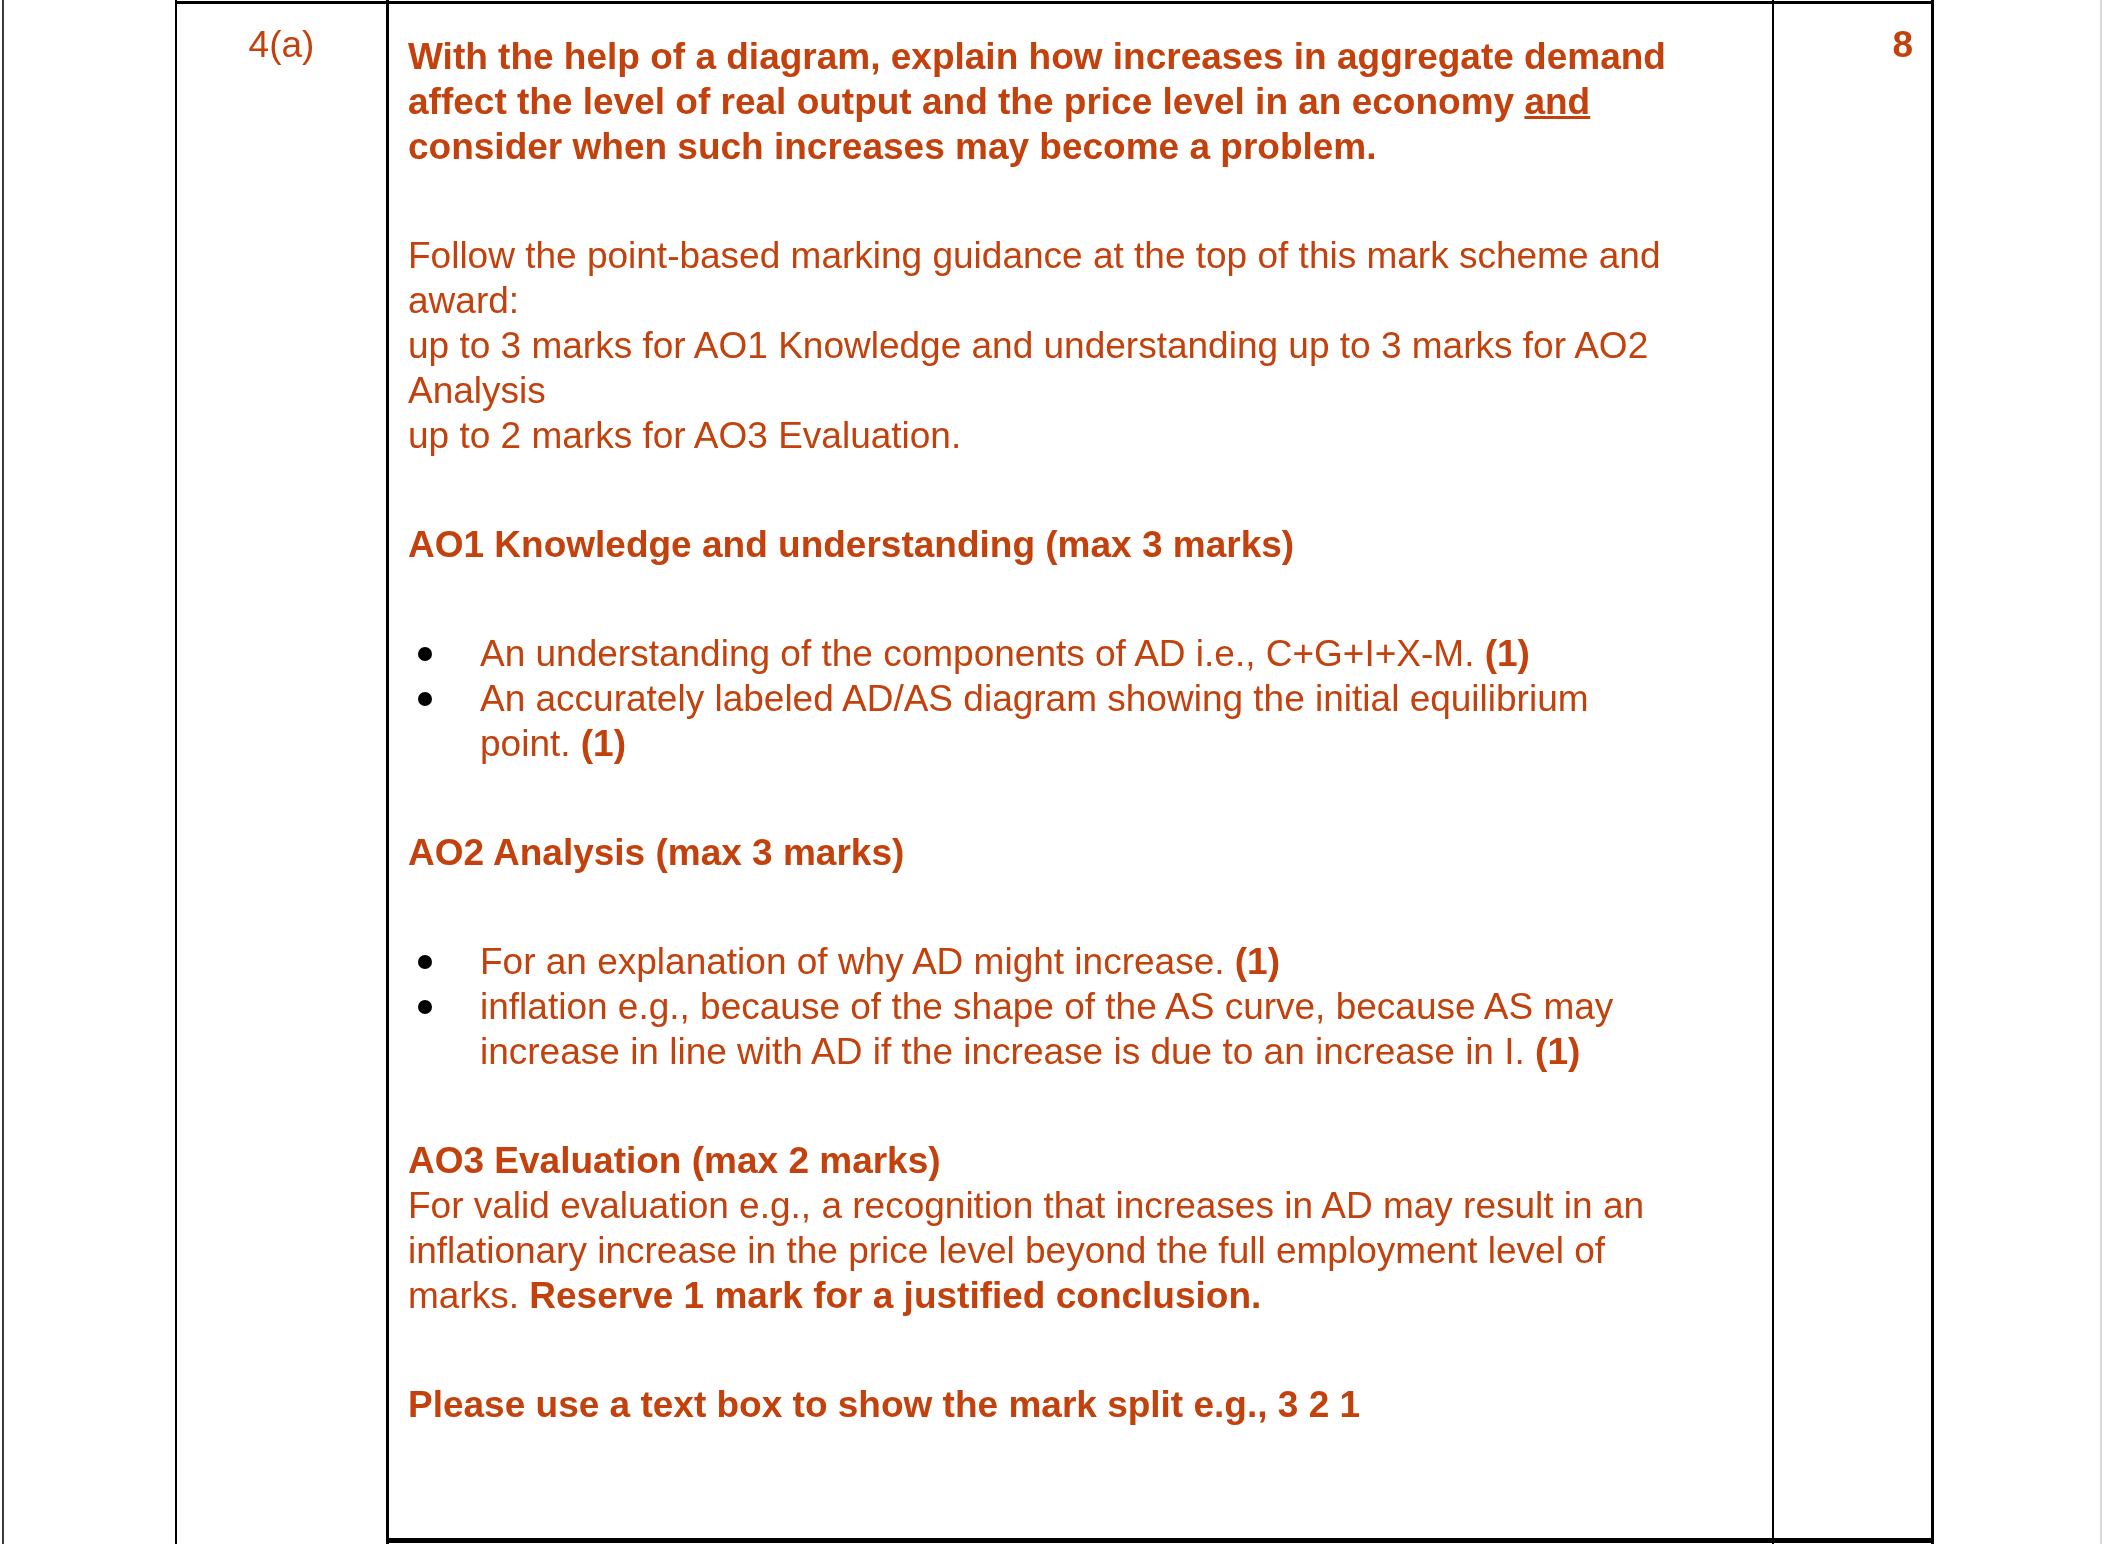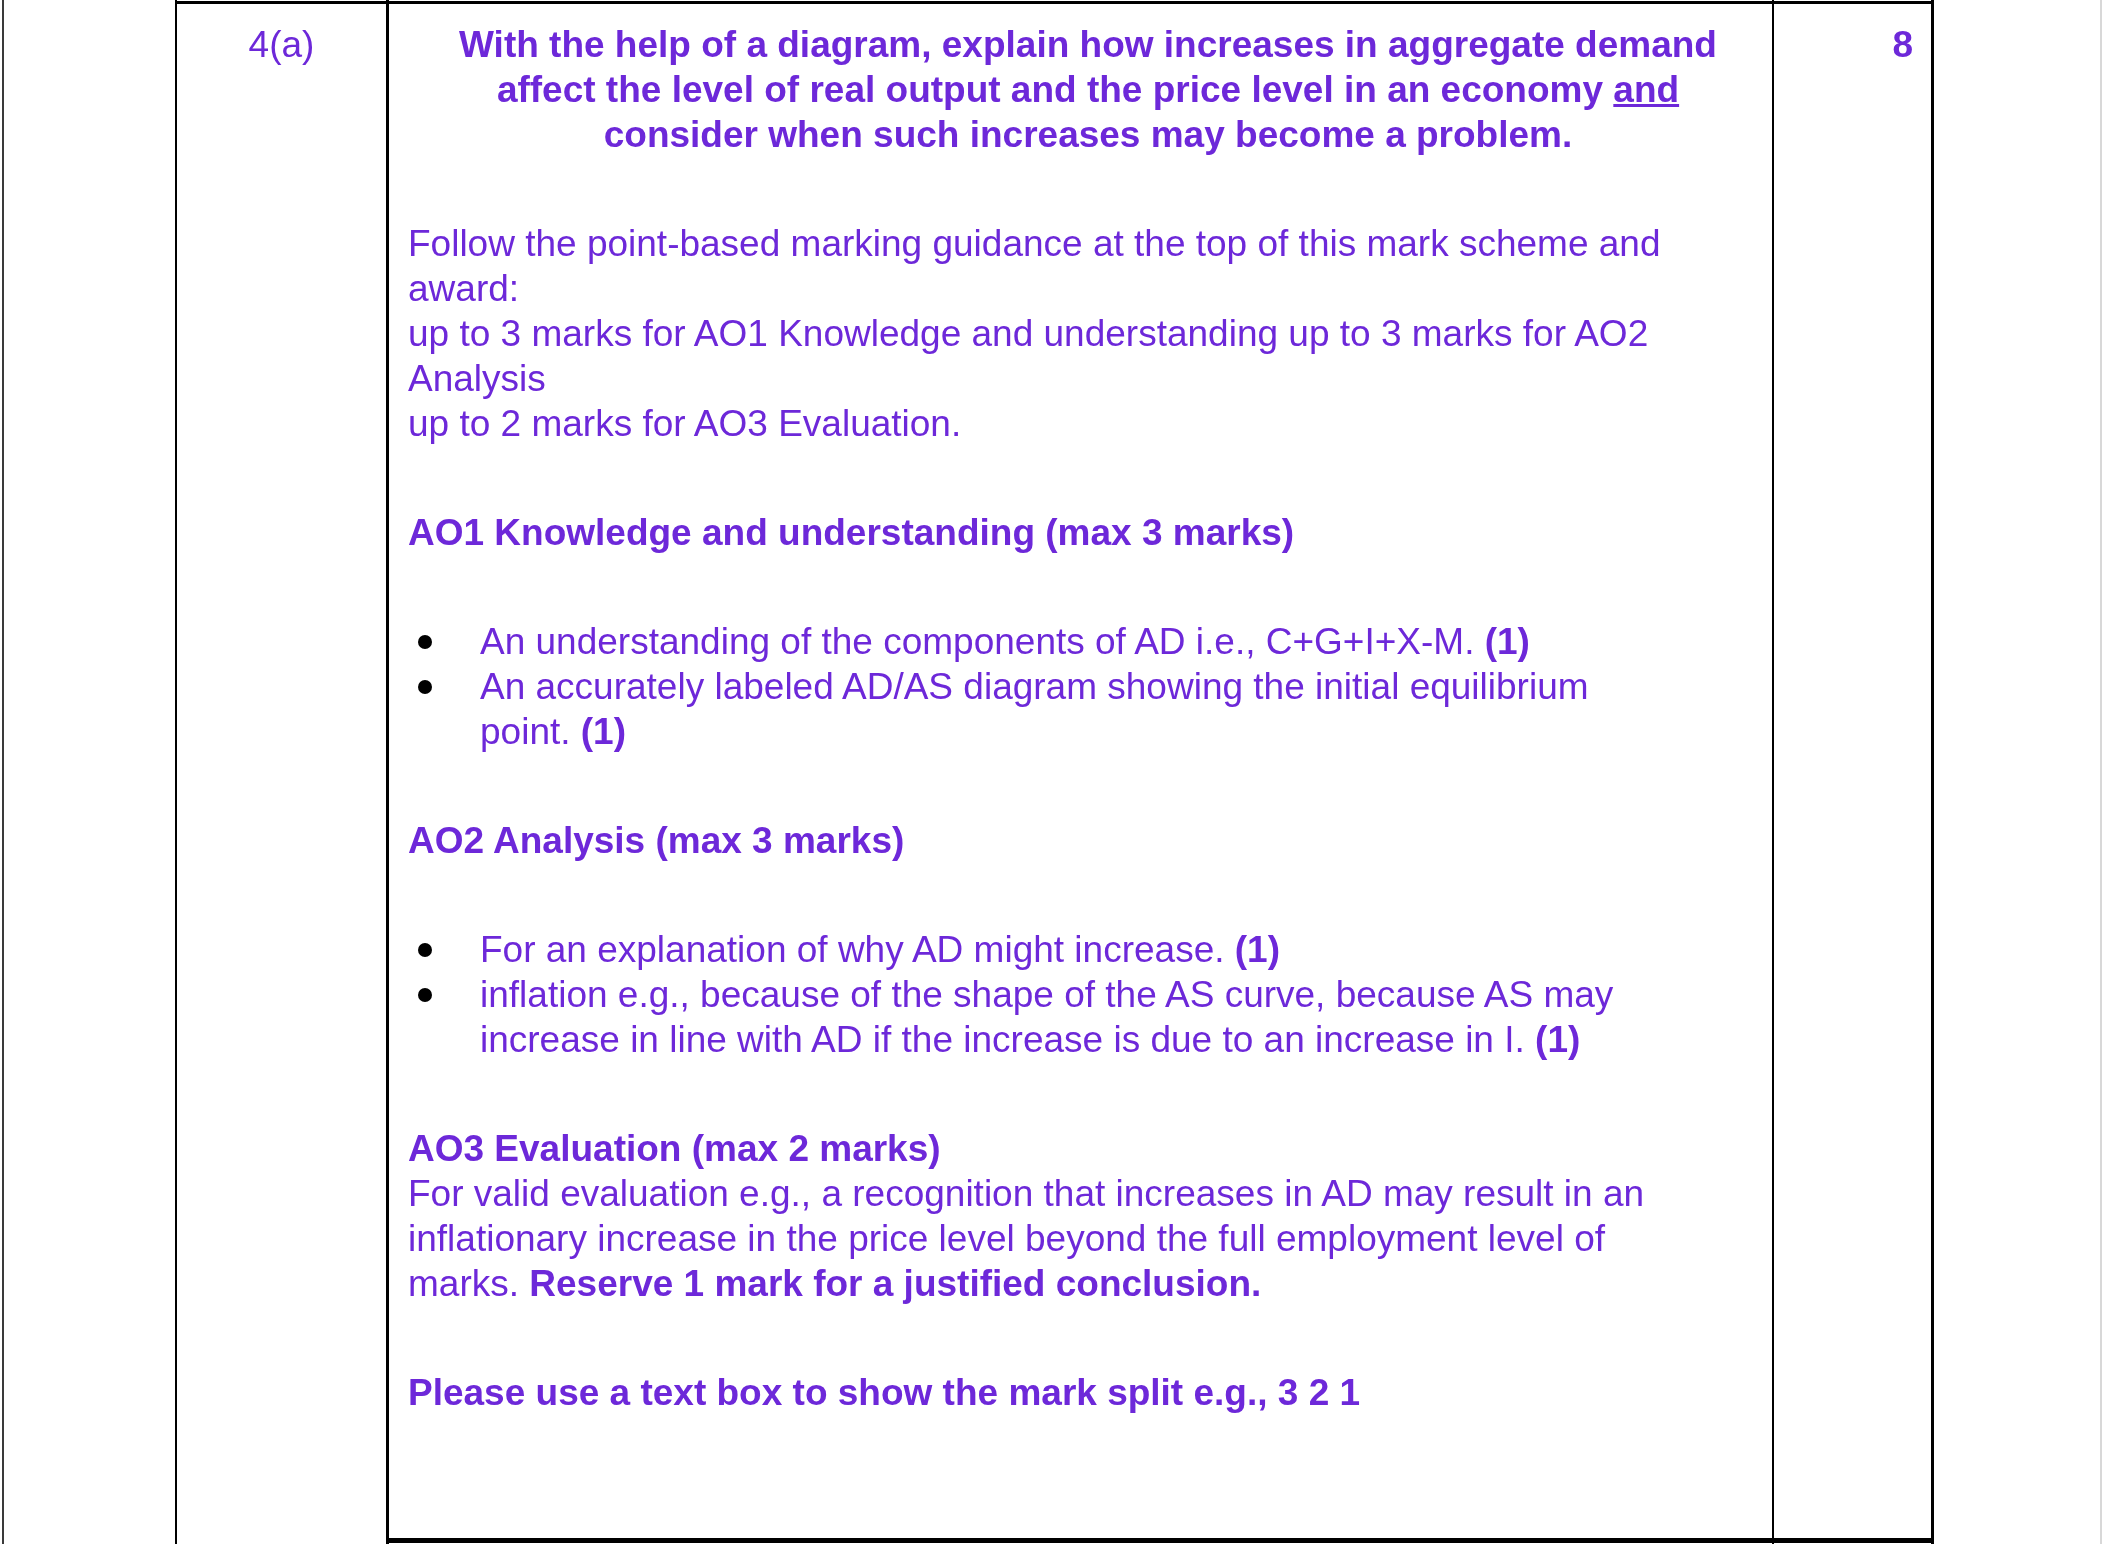--- a/index.html
+++ b/index.html
@@ -1,21 +1,21 @@
 <!DOCTYPE html>
 <html><head>
 <meta charset="utf-8">
 <style>
   html,body{margin:0;padding:0;background:#fff;}
   .page{
     position:relative;
     width:2108px;height:1544px;
     background:#ffffff;
     font-family:"Liberation Sans", sans-serif;
-    font-size:37px;line-height:45px;color:#6d28d9;
+    font-size:37px;line-height:45px;color:#c2410c;
     overflow:hidden;
   }
   .vline,.hline{position:absolute;background:#000;}
   
   #edge-left{left:2px;top:0;width:2px;height:1544px;background:#3a3a3a;}
   #col-q-left{left:175px;top:0;width:2px;height:1544px;}
   #col-text-left{left:386px;top:0;width:3px;height:1544px;}
   #col-marks-left{left:1772px;top:0;width:2px;height:1544px;}
   #table-right{left:1931px;top:0;width:3px;height:1544px;}
   #row-top{left:175px;top:1px;width:1759px;height:3px;}
@@ -27,21 +27,21 @@
     text-align:center;
   }
   .marks-cell{
     position:absolute;left:1773px;top:22px;width:140px;
     text-align:right;font-weight:bold;
   }
   .answer-cell{
     position:absolute;left:408px;top:22px;width:1360px;
   }
   .block{margin-top:64px;}
-  .block:first-child{margin-top:0;text-align:center;}
+  .block:first-child{margin-top:12px;}
   .block.bold .line{font-weight:bold;}
   .block.heading .line{font-weight:bold;}
   .b{font-weight:bold;}
   .u{text-decoration:underline;}
   .bullet-item{position:relative;padding-left:72px;}
   .dot{
     position:absolute;left:10px;top:16px;
     width:14px;height:14px;border-radius:50%;background:#000;
     display:inline-block;
   }

